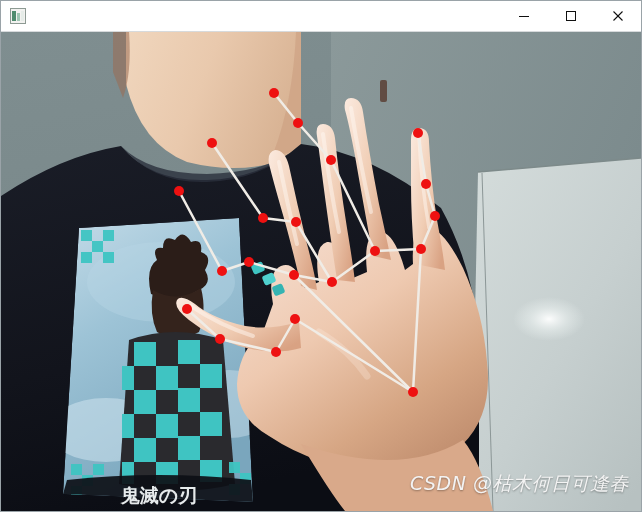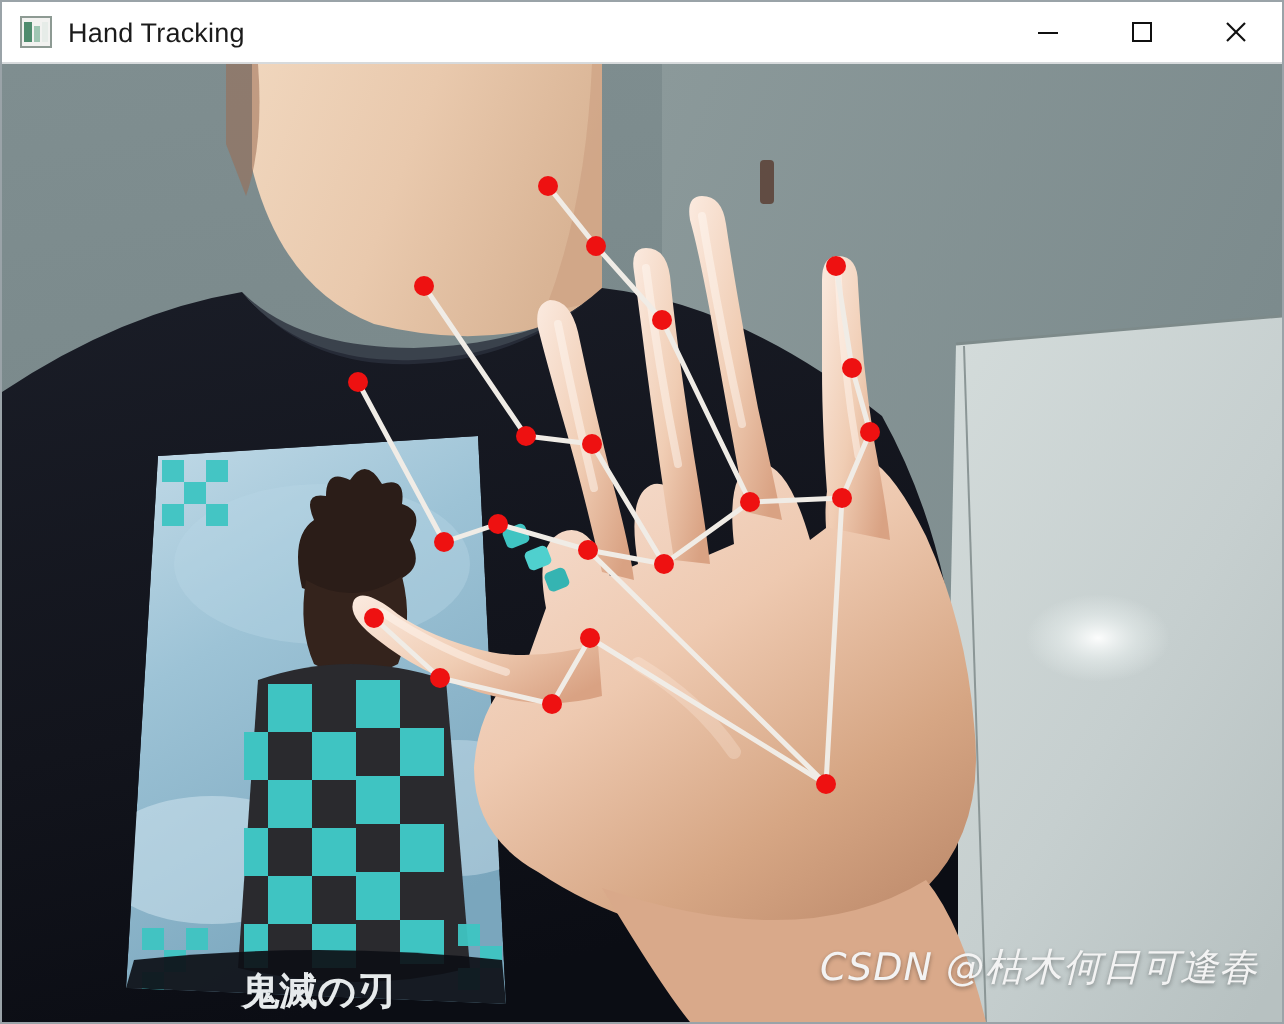--- a/index.html
+++ b/index.html
@@ -121,21 +121,20 @@
 <body>
 
 <div id="app-window">
 
   <div id="title-bar">
     <div id="window-icon">
       <div class="ic-a"></div>
       <div class="ic-b"></div>
       <div class="ic-c"></div>
     </div>
-    <div id="window-title">Hand Tracking</div>
 
     <div id="window-controls">
       <div class="winctl" id="btn-minimize" title="Minimize">
         <svg width="12" height="12" viewBox="0 0 12 12">
           <line x1="1" y1="6.5" x2="11" y2="6.5" stroke="#101010" stroke-width="1"></line>
         </svg>
       </div>
       <div class="winctl" id="btn-maximize" title="Maximize">
         <svg width="12" height="12" viewBox="0 0 12 12">
           <rect x="1.5" y="1.5" width="9" height="9" fill="none" stroke="#101010" stroke-width="1"></rect>

